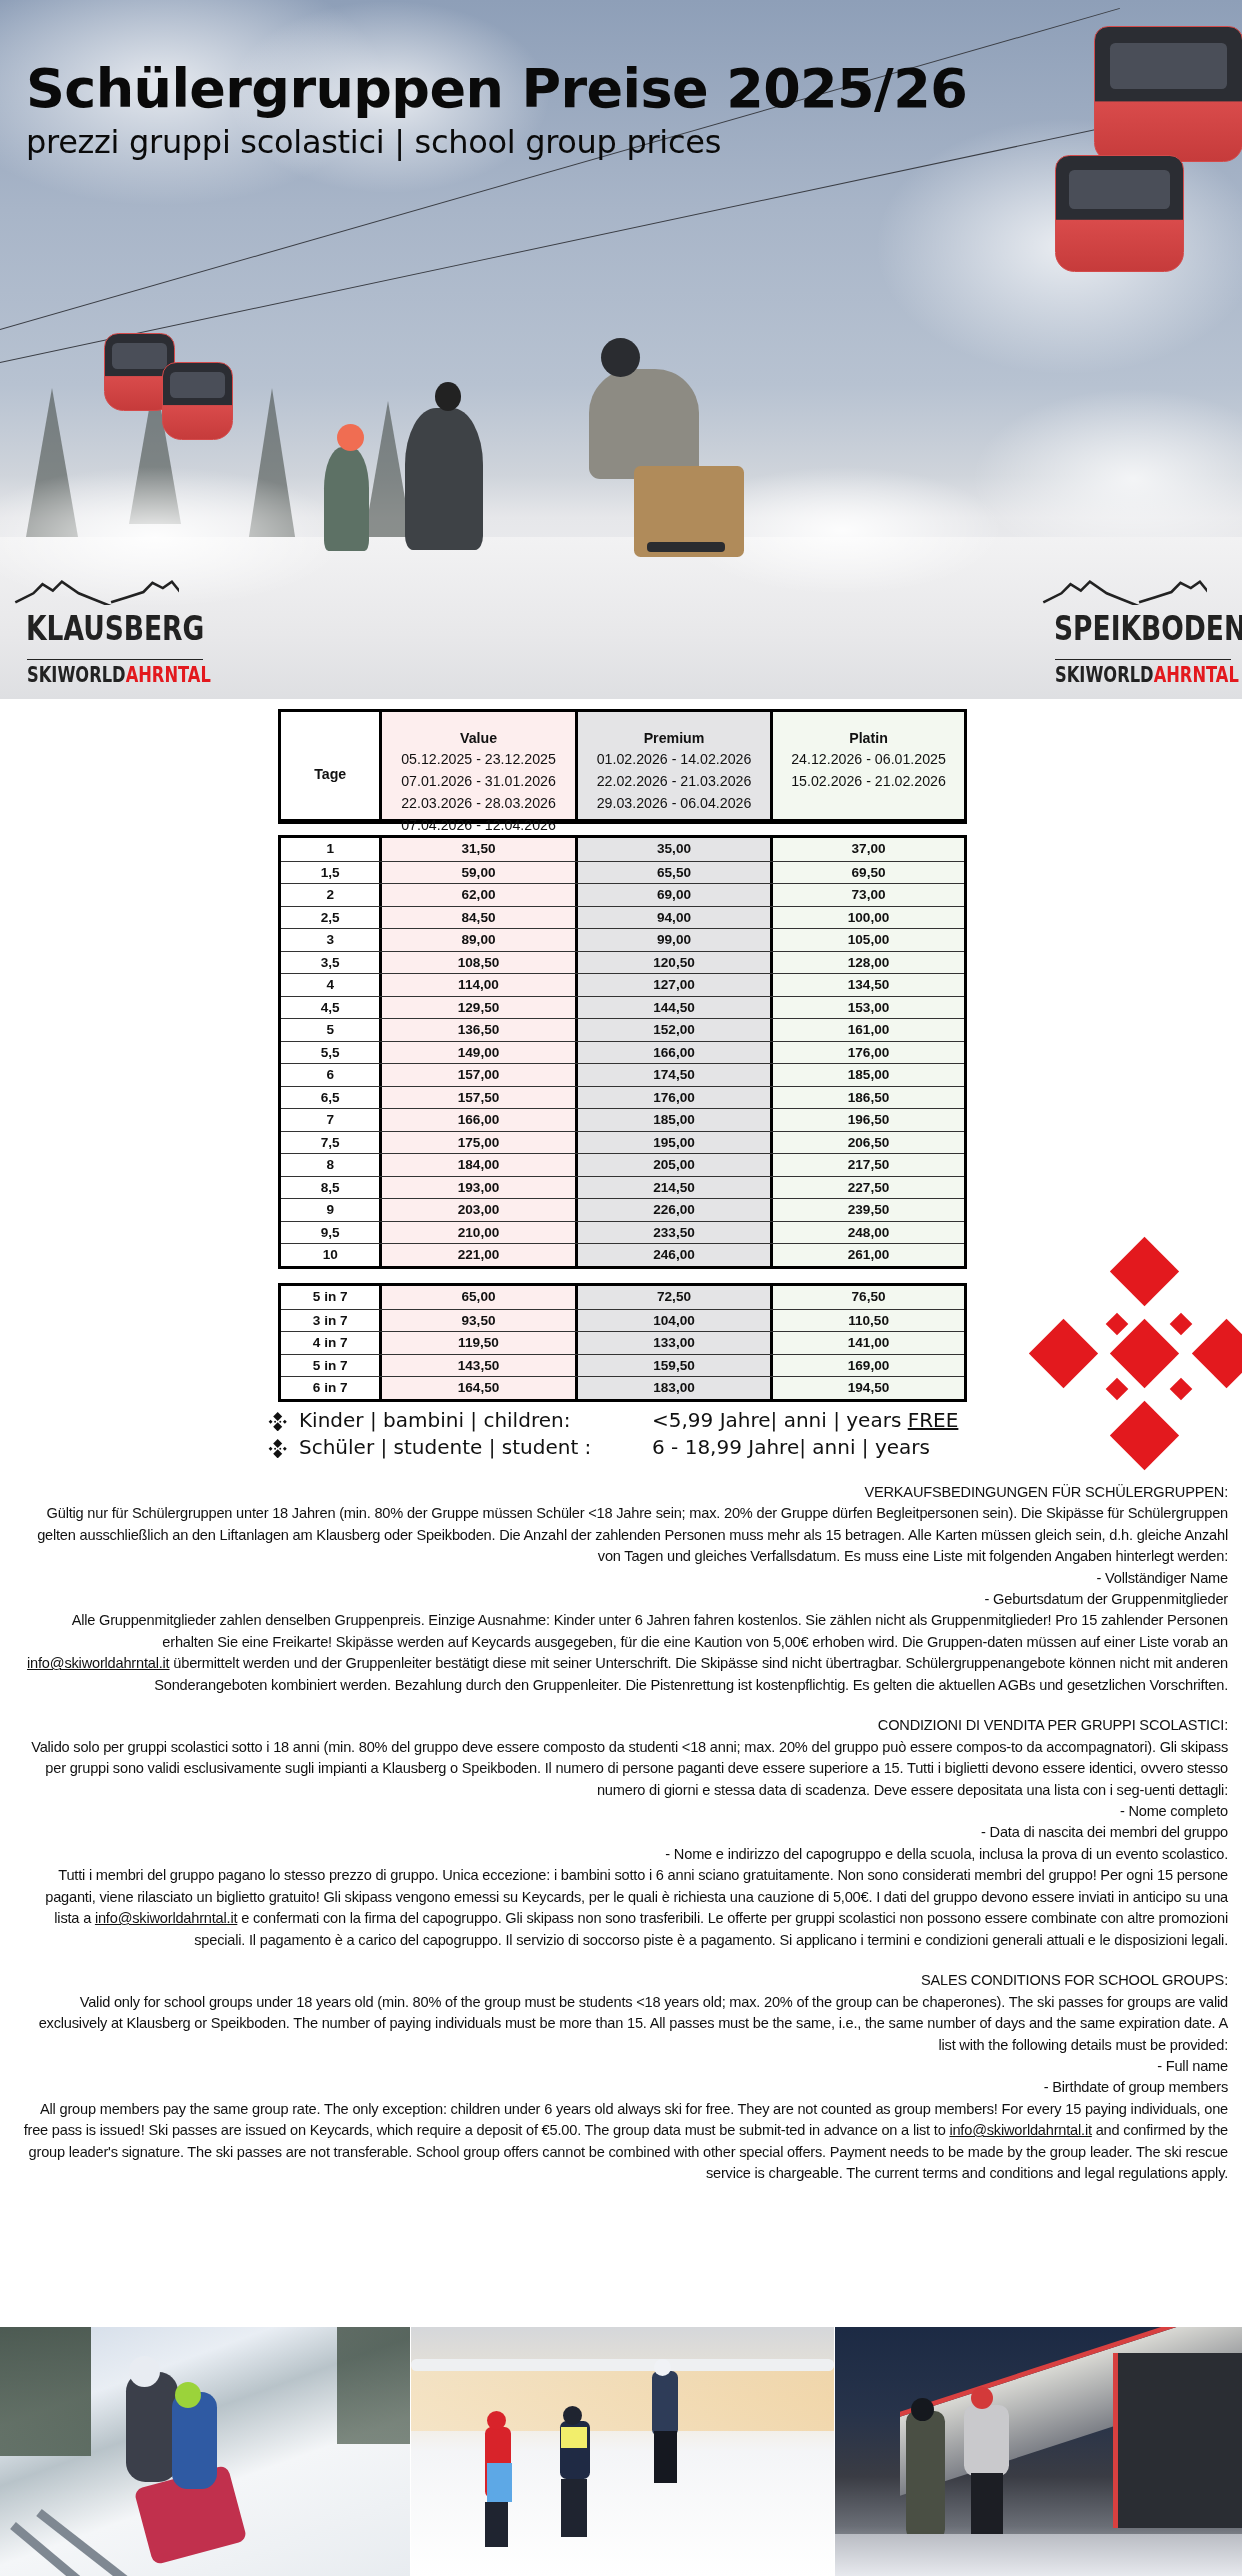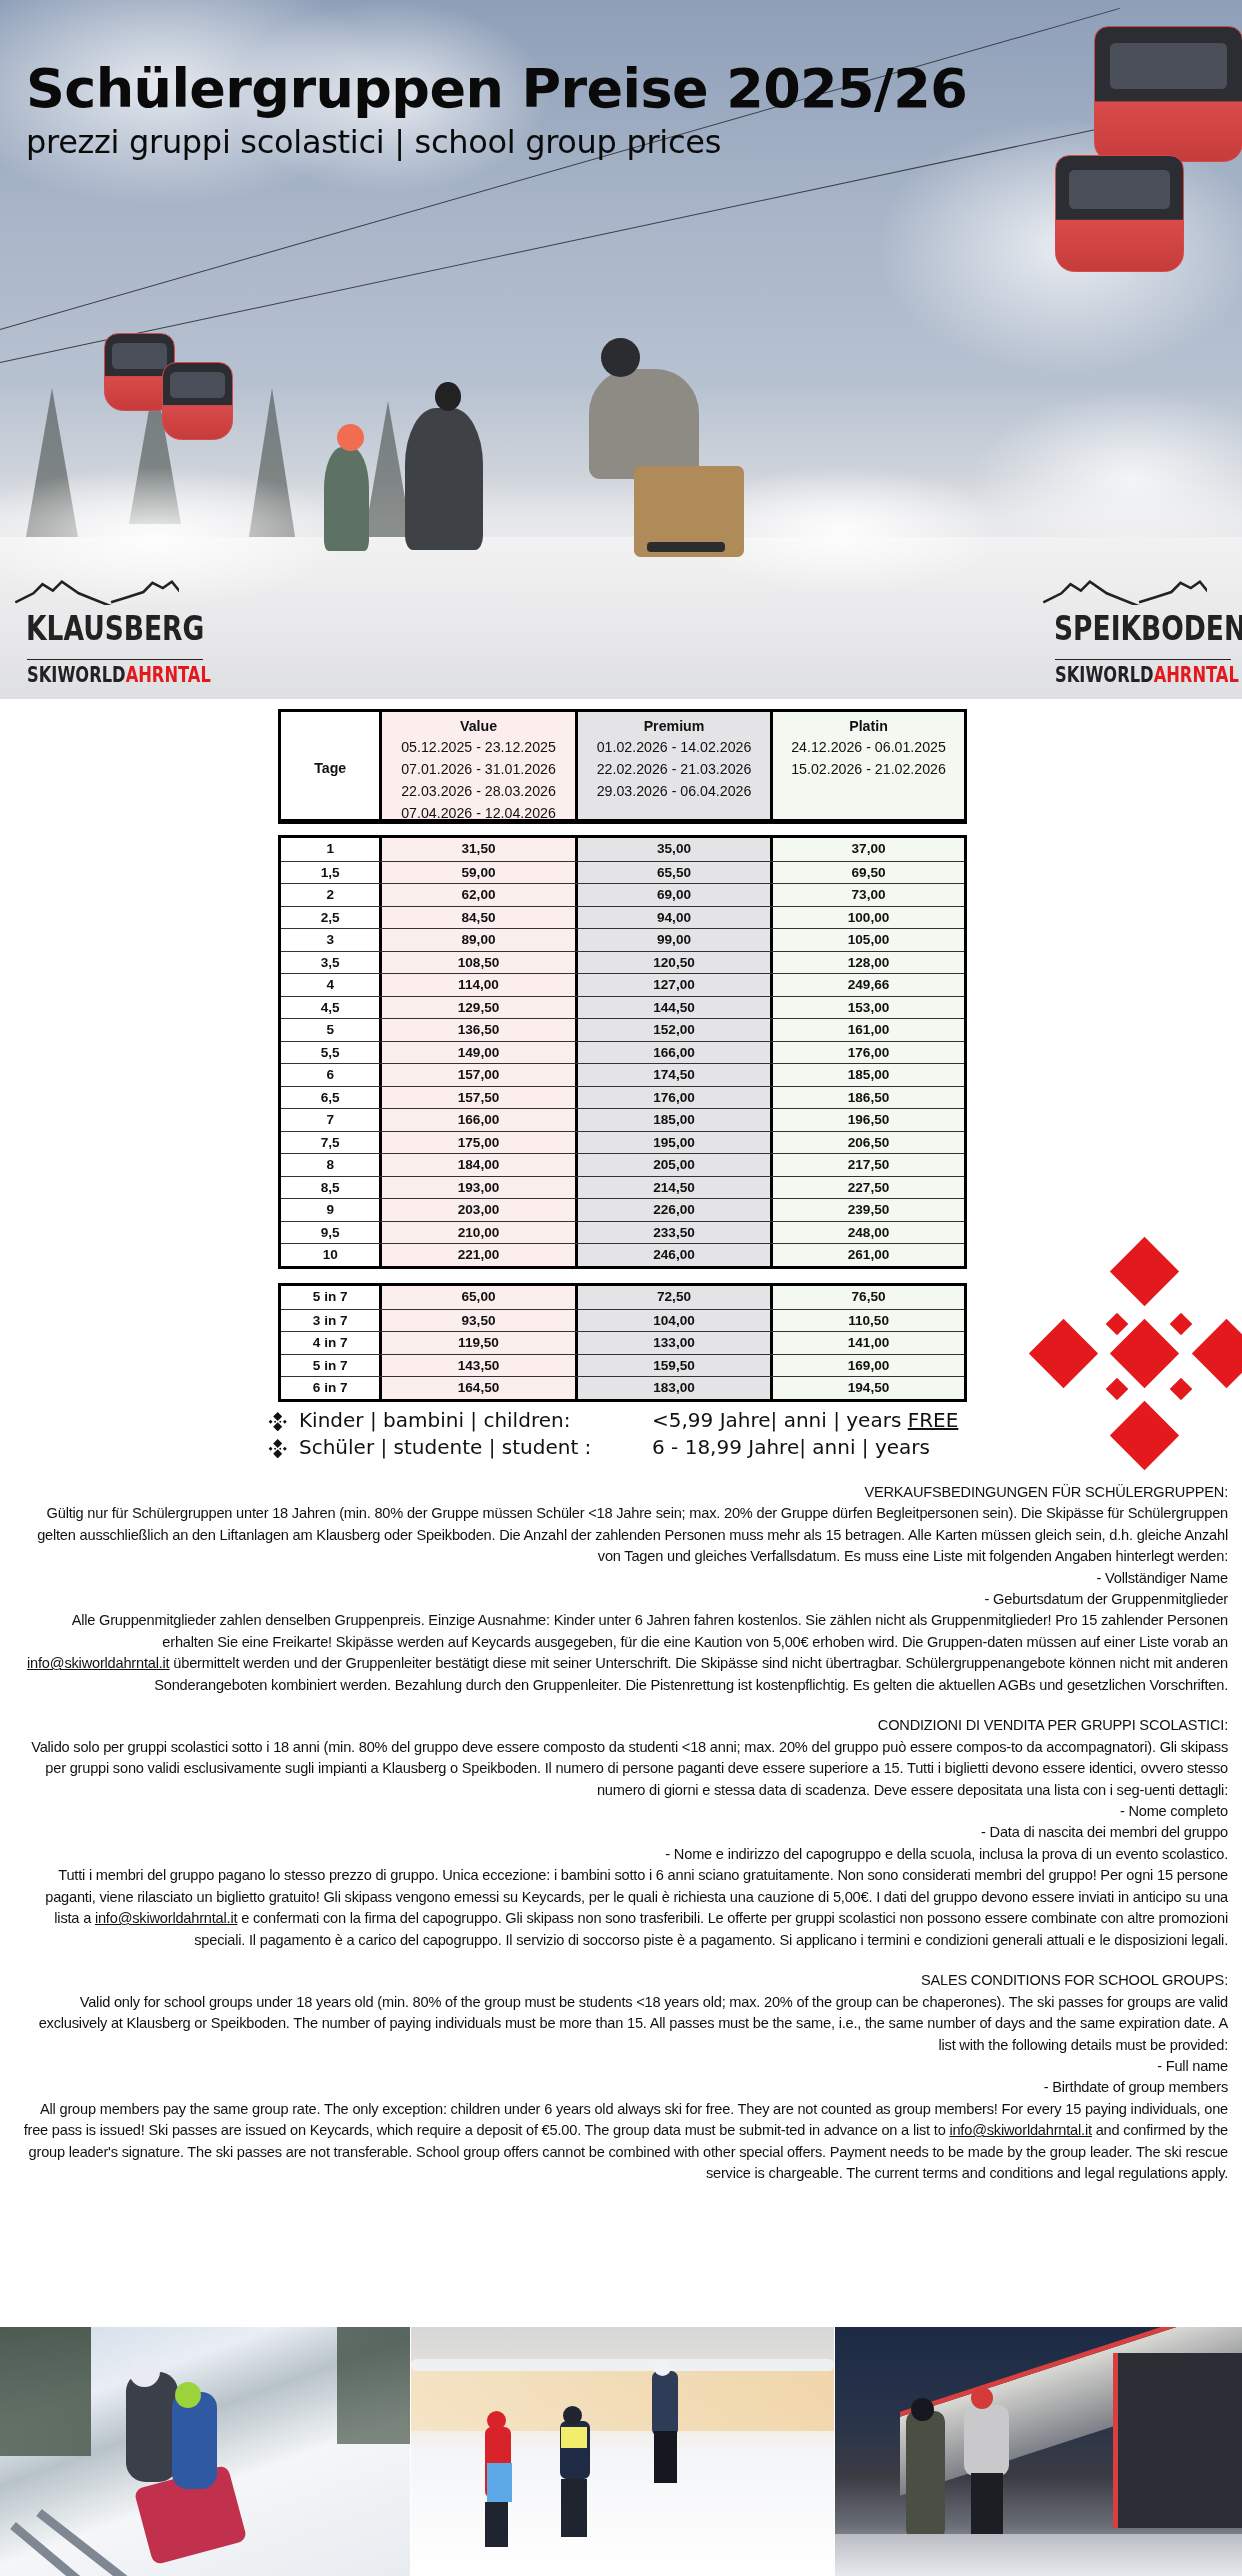--- a/index.html
+++ b/index.html
@@ -33,21 +33,21 @@
   .tbl { position: absolute; left: 278px; width: 689px; border: 3.9px solid #000; background: #000; }
   .tbl .row { display: flex; }
   .tbl .c { font-family: "Liberation Sans", sans-serif; text-align: center; font-weight: 700; color: #111; }
   .tbl .c0 { width: 99px; background: #fff; }
   .tbl .c1 { width: 194px; background: #fdeeee; margin-left: 2.6px; }
   .tbl .c2 { width: 194px; background: #e4e4e6; margin-left: 2.6px; }
   .tbl .c3 { width: 192px; background: #f3f8f0; margin-left: 2.6px; }
 
   .hdr { top: 709px; height: 115px; }
   .hdr .row { height: 107px; }
-  .hdr .c { padding-top: 5px; }
+  .hdr .c { padding-top: 17px; }
   .hdr .label { font-size: 14.2px; font-weight: 700; line-height: 19.4px; }
   .hdr .date { font-size: 14.2px; font-weight: 400; line-height: 22px; }
   .hdr .c0 { display: flex; align-items: center; justify-content: center; font-size: 14.2px; }
 
   .prices { top: 835px; }
   .prices .row, .multi .row { height: 22.5px; border-top: 0.6px solid #333; }
   .prices .row:first-child, .multi .row:first-child { border-top: none; }
   .prices .c, .multi .c { font-size: 13.6px; line-height: 21.4px; }
 
   .multi { top: 1283px; }
@@ -202,21 +202,21 @@
   <div class="row">
       <div class="c c0">3,5</div>
       <div class="c c1">108,50</div>
       <div class="c c2">120,50</div>
       <div class="c c3">128,00</div>
     </div>
   <div class="row">
       <div class="c c0">4</div>
       <div class="c c1">114,00</div>
       <div class="c c2">127,00</div>
-      <div class="c c3">249,66</div>
+      <div class="c c3">134,50</div>
     </div>
   <div class="row">
       <div class="c c0">4,5</div>
       <div class="c c1">129,50</div>
       <div class="c c2">144,50</div>
       <div class="c c3">153,00</div>
     </div>
   <div class="row">
       <div class="c c0">5</div>
       <div class="c c1">136,50</div>

